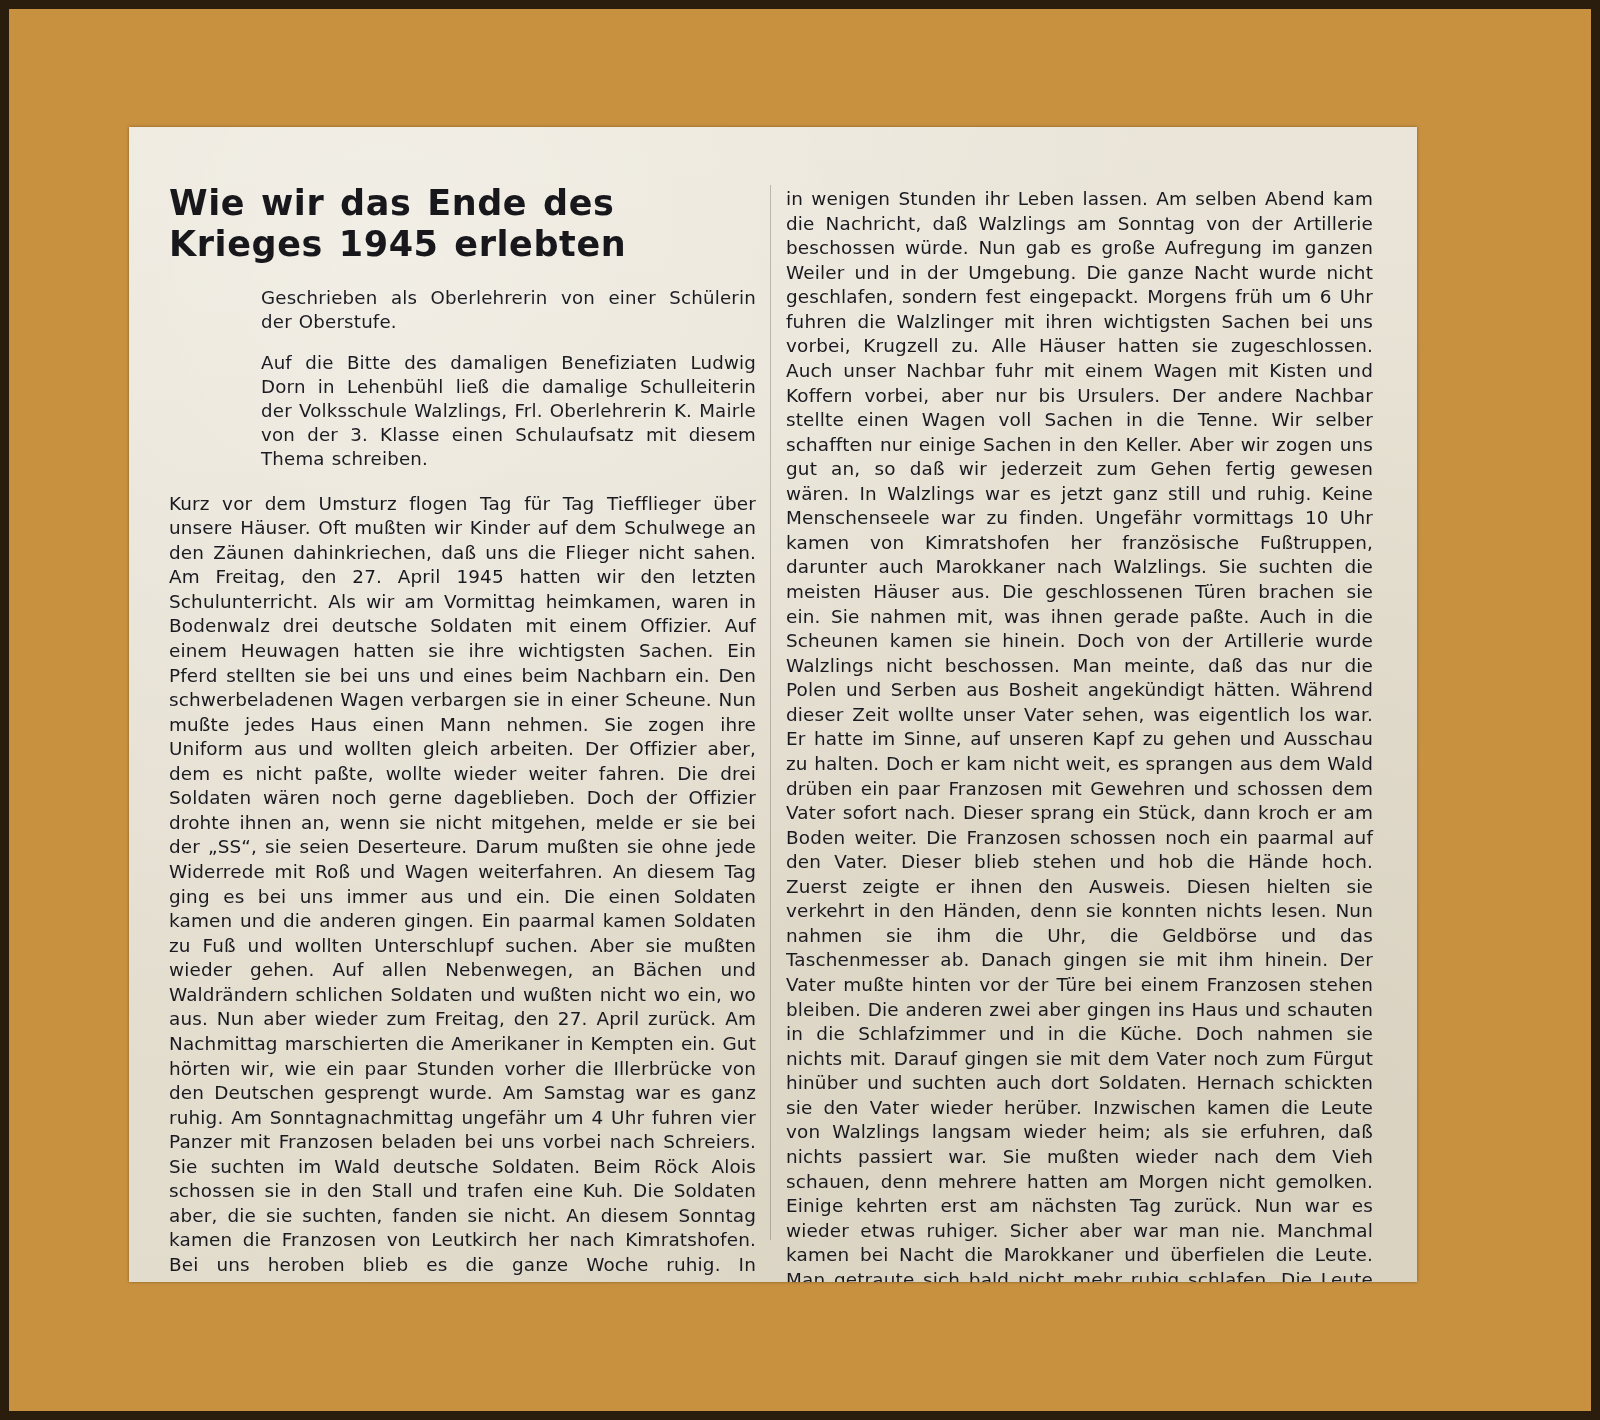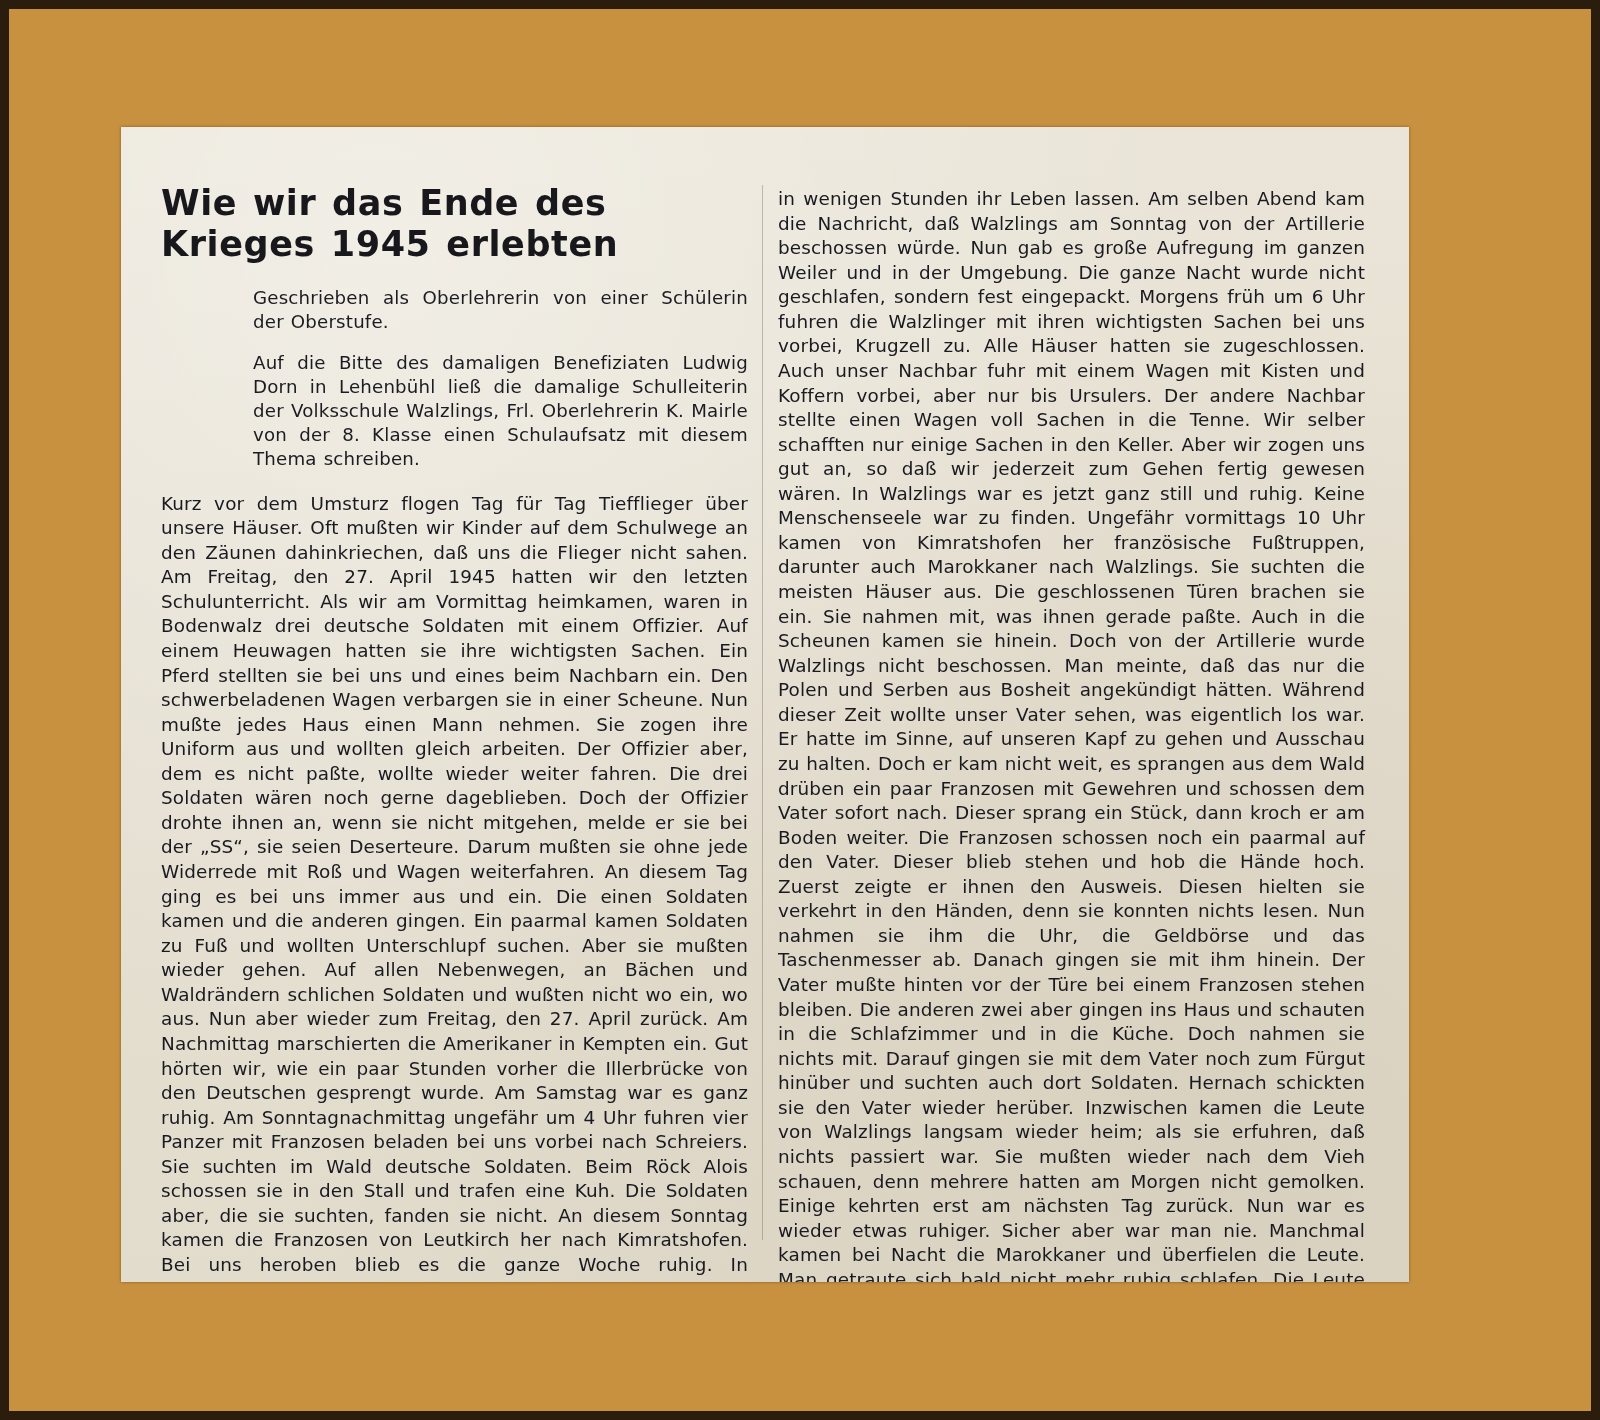--- a/index.html
+++ b/index.html
@@ -17,21 +17,21 @@
     position: absolute;
     left: 0; top: 0;
     width: 1600px;
     height: 1420px;
     background: #c8913f;
     box-sizing: border-box;
     border: 9px solid #2b1d0e;
   }
   .page {
     position: absolute;
-    left: 112px;
+    left: 120px;
     top: 118px;
     width: 1288px;
     height: 1155px;
     background: #e8e3d6;
     box-shadow: 0 0 3px rgba(0,0,0,0.35);
     overflow: hidden;
   }
   
   .page::before {
     content: "";
@@ -113,21 +113,21 @@
 <div class="outer-frame">
   <div class="page">
     <div class="content">
       <div class="columns">
 
         <div class="col col-left">
           <h1 class="headline">Wie wir das Ende des Krieges 1945 erlebten</h1>
 
           <p class="lead">Geschrieben als Oberlehrerin von einer Schülerin der Oberstufe.</p>
 
-          <p class="lead second">Auf die Bitte des damaligen Benefiziaten Ludwig Dorn in Lehenbühl ließ die damalige Schulleiterin der Volksschule Walzlings, Frl. Oberlehrerin K. Mairle von der 8. Klasse einen Schulaufsatz mit diesem Thema schreiben.</p>
+          <p class="lead second">Auf die Bitte des damaligen Benefiziaten Ludwig Dorn in Lehenbühl ließ die damalige Schulleiterin der Volksschule Walzlings, Frl. Oberlehrerin K. Mairle von der 3. Klasse einen Schulaufsatz mit diesem Thema schreiben.</p>
 
           <p class="body">Kurz vor dem Umsturz flogen Tag für Tag Tiefflieger über unsere Häuser. Oft mußten wir Kinder auf dem Schulwege an den Zäunen dahinkriechen, daß uns die Flieger nicht sahen. Am Freitag, den 27. April 1945 hatten wir den letzten Schulunterricht. Als wir am Vormittag heimkamen, waren in Bodenwalz drei deutsche Soldaten mit einem Offizier. Auf einem Heuwagen hatten sie ihre wichtigsten Sachen. Ein Pferd stellten sie bei uns und eines beim Nachbarn ein. Den schwerbeladenen Wagen verbargen sie in einer Scheune. Nun mußte jedes Haus einen Mann nehmen. Sie zogen ihre Uniform aus und wollten gleich arbeiten. Der Offizier aber, dem es nicht paßte, wollte wieder weiter fahren. Die drei Soldaten wären noch gerne dageblieben. Doch der Offizier drohte ihnen an, wenn sie nicht mitgehen, melde er sie bei der „SS“, sie seien Deserteure. Darum mußten sie ohne jede Widerrede mit Roß und Wagen weiterfahren. An diesem Tag ging es bei uns immer aus und ein. Die einen Soldaten kamen und die anderen gingen. Ein paarmal kamen Soldaten zu Fuß und wollten Unterschlupf suchen. Aber sie mußten wieder gehen. Auf allen Nebenwegen, an Bächen und Waldrändern schlichen Soldaten und wußten nicht wo ein, wo aus. Nun aber wieder zum Freitag, den 27. April zurück. Am Nachmittag marschierten die Amerikaner in Kempten ein. Gut hörten wir, wie ein paar Stunden vorher die Illerbrücke von den Deutschen gesprengt wurde. Am Samstag war es ganz ruhig. Am Sonntagnachmittag ungefähr um 4 Uhr fuhren vier Panzer mit Franzosen beladen bei uns vorbei nach Schreiers. Sie suchten im Wald deutsche Soldaten. Beim Röck Alois schossen sie in den Stall und trafen eine Kuh. Die Soldaten aber, die sie suchten, fanden sie nicht. An diesem Sonntag kamen die Franzosen von Leutkirch her nach Kimratshofen. Bei uns heroben blieb es die ganze Woche ruhig. In Kimratshofen aber war man nicht sicher. Am Samstag, den 5. Mai abends schossen die Franzosen mit den Geschützen in den Staatswald, um die deutschen Soldaten hinauszutreiben. Doch sie schossen fehl und trafen Walzlings. Es wurde Frau Röck (Basil) von einem Splitter getroffen und mußte</p>
         </div>
 
         <div class="col col-right">
           <p class="body">in wenigen Stunden ihr Leben lassen. Am selben Abend kam die Nachricht, daß Walzlings am Sonntag von der Artillerie beschossen würde. Nun gab es große Aufregung im ganzen Weiler und in der Umgebung. Die ganze Nacht wurde nicht geschlafen, sondern fest eingepackt. Morgens früh um 6 Uhr fuhren die Walzlinger mit ihren wichtigsten Sachen bei uns vorbei, Krugzell zu. Alle Häuser hatten sie zugeschlossen. Auch unser Nachbar fuhr mit einem Wagen mit Kisten und Koffern vorbei, aber nur bis Ursulers. Der andere Nachbar stellte einen Wagen voll Sachen in die Tenne. Wir selber schafften nur einige Sachen in den Keller. Aber wir zogen uns gut an, so daß wir jederzeit zum Gehen fertig gewesen wären. In Walzlings war es jetzt ganz still und ruhig. Keine Menschenseele war zu finden. Ungefähr vormittags 10 Uhr kamen von Kimratshofen her französische Fußtruppen, darunter auch Marokkaner nach Walzlings. Sie suchten die meisten Häuser aus. Die geschlossenen Türen brachen sie ein. Sie nahmen mit, was ihnen gerade paßte. Auch in die Scheunen kamen sie hinein. Doch von der Artillerie wurde Walzlings nicht beschossen. Man meinte, daß das nur die Polen und Serben aus Bosheit angekündigt hätten. Während dieser Zeit wollte unser Vater sehen, was eigentlich los war. Er hatte im Sinne, auf unseren Kapf zu gehen und Ausschau zu halten. Doch er kam nicht weit, es sprangen aus dem Wald drüben ein paar Franzosen mit Gewehren und schossen dem Vater sofort nach. Dieser sprang ein Stück, dann kroch er am Boden weiter. Die Franzosen schossen noch ein paarmal auf den Vater. Dieser blieb stehen und hob die Hände hoch. Zuerst zeigte er ihnen den Ausweis. Diesen hielten sie verkehrt in den Händen, denn sie konnten nichts lesen. Nun nahmen sie ihm die Uhr, die Geldbörse und das Taschenmesser ab. Danach gingen sie mit ihm hinein. Der Vater mußte hinten vor der Türe bei einem Franzosen stehen bleiben. Die anderen zwei aber gingen ins Haus und schauten in die Schlafzimmer und in die Küche. Doch nahmen sie nichts mit. Darauf gingen sie mit dem Vater noch zum Fürgut hinüber und suchten auch dort Soldaten. Hernach schickten sie den Vater wieder herüber. Inzwischen kamen die Leute von Walzlings langsam wieder heim; als sie erfuhren, daß nichts passiert war. Sie mußten wieder nach dem Vieh schauen, denn mehrere hatten am Morgen nicht gemolken. Einige kehrten erst am nächsten Tag zurück. Nun war es wieder etwas ruhiger. Sicher aber war man nie. Manchmal kamen bei Nacht die Marokkaner und überfielen die Leute. Man getraute sich bald nicht mehr ruhig schlafen. Die Leute von ein paar Häusern kamen zusammen. Am Tage holten die Marokkaner bei den Bauern viele junge Schafe. Auch Hühner und Räder nahmen sie mit. Gerne stahlen sie Schmuck, besonders Armbanduhren. Beklagte man sich, dann sagten die Franzosen, die Deutschen hätten es genauso gemacht, oder manchmal noch viel schlimmer.</p>
         </div>
 
       </div>
     </div>

